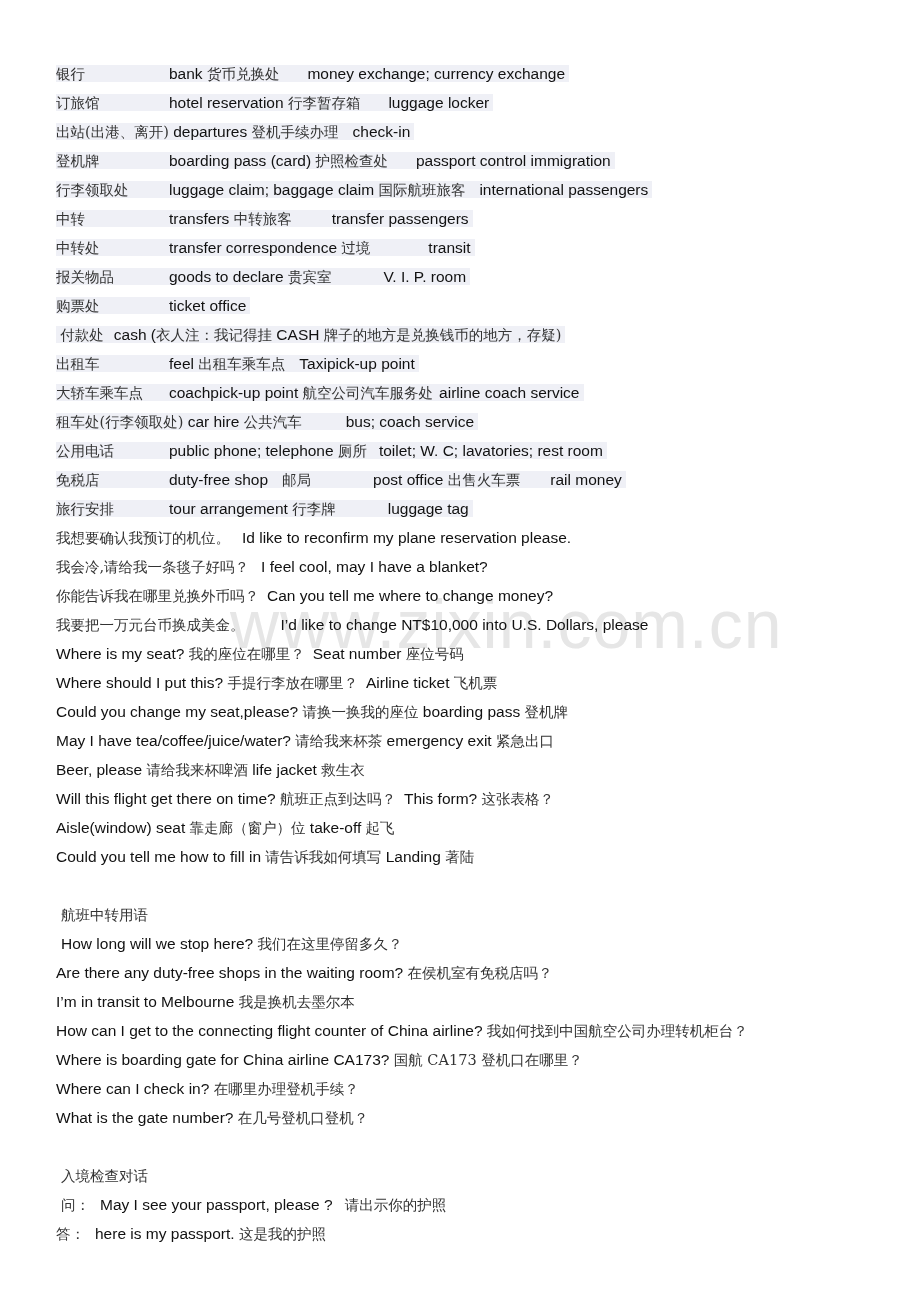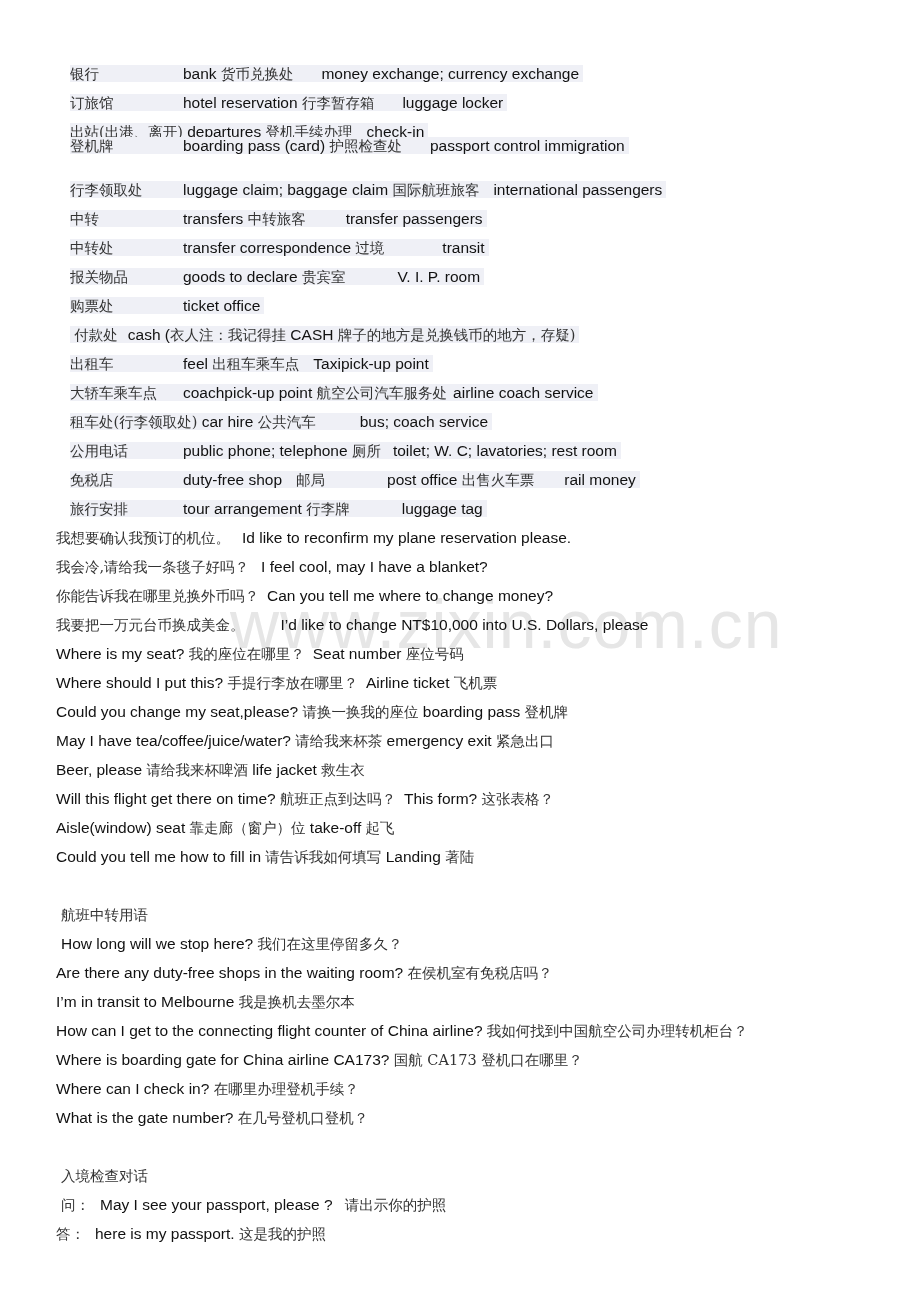--- a/index.html
+++ b/index.html
@@ -38,21 +38,20 @@
       position: absolute;
       left: 56px;
       height: 22px;
       line-height: 22px;
       font-size: 15.5px;
       white-space: nowrap;
     }
     .hl {
       background: #eff0f6;
       padding-right: 4px;
-      margin-left: 14px;
     }
     .zh {
       font-family: "DejaVu Serif", "Liberation Serif", serif;
       font-size: 14.5px;
       color: #333333;
     }
     .en {
       font-family: "Liberation Sans", sans-serif;
       color: #111111;
     }
@@ -73,21 +72,21 @@
 
   <div class="line vocab" style="top:63px">
     <span class="hl"><span class="zh c1">银行</span><span class="en">bank</span> <span class="zh">货币兑换处</span><span class="gap" style="width:28px"></span><span class="en">money exchange; currency exchange</span></span>
   </div>
   <div class="line vocab" style="top:92px">
     <span class="hl"><span class="zh c1">订旅馆</span><span class="en">hotel reservation</span> <span class="zh">行李暂存箱</span><span class="gap" style="width:28px"></span><span class="en">luggage locker</span></span>
   </div>
   <div class="line vocab" style="top:121px">
     <span class="hl"><span class="zh">出站(出港、离开)</span> <span class="en">departures</span> <span class="zh">登机手续办理</span><span class="gap" style="width:14px"></span><span class="en">check-in</span></span>
   </div>
-  <div class="line vocab" style="top:135px">
+  <div class="line vocab" style="top:150px">
     <span class="hl"><span class="zh c1">登机牌</span><span class="en">boarding pass (card)</span> <span class="zh">护照检查处</span><span class="gap" style="width:28px"></span><span class="en">passport control immigration</span></span>
   </div>
   <div class="line vocab" style="top:179px">
     <span class="hl"><span class="zh c1">行李领取处</span><span class="en">luggage claim; baggage claim</span> <span class="zh">国际航班旅客</span><span class="gap" style="width:14px"></span><span class="en">international passengers</span></span>
   </div>
   <div class="line vocab" style="top:208px">
     <span class="hl"><span class="zh c1">中转</span><span class="en">transfers</span> <span class="zh">中转旅客</span><span class="gap" style="width:40px"></span><span class="en">transfer passengers</span></span>
   </div>
   <div class="line vocab" style="top:237px">
     <span class="hl"><span class="zh c1">中转处</span><span class="en">transfer correspondence</span> <span class="zh">过境</span><span class="gap" style="width:58px"></span><span class="en">transit</span></span>

